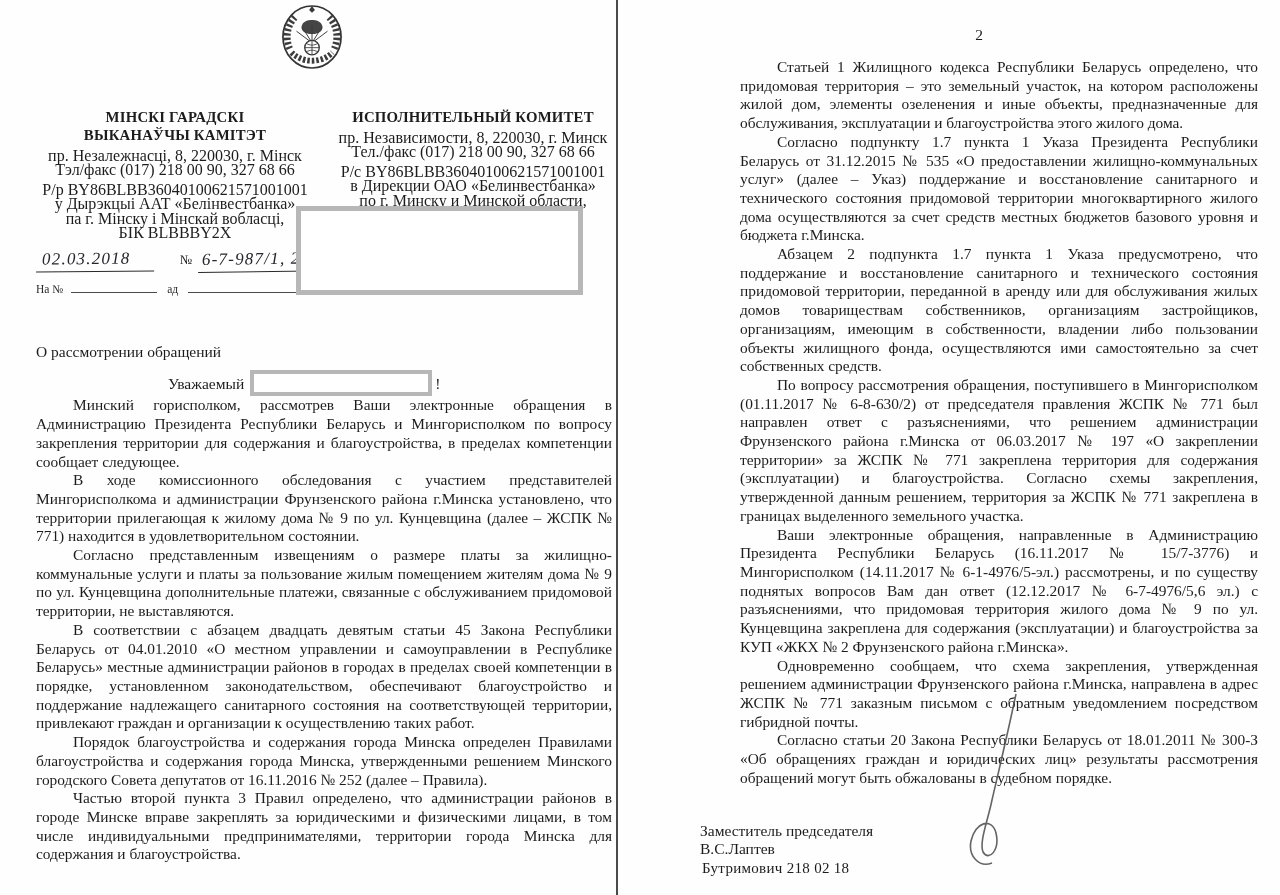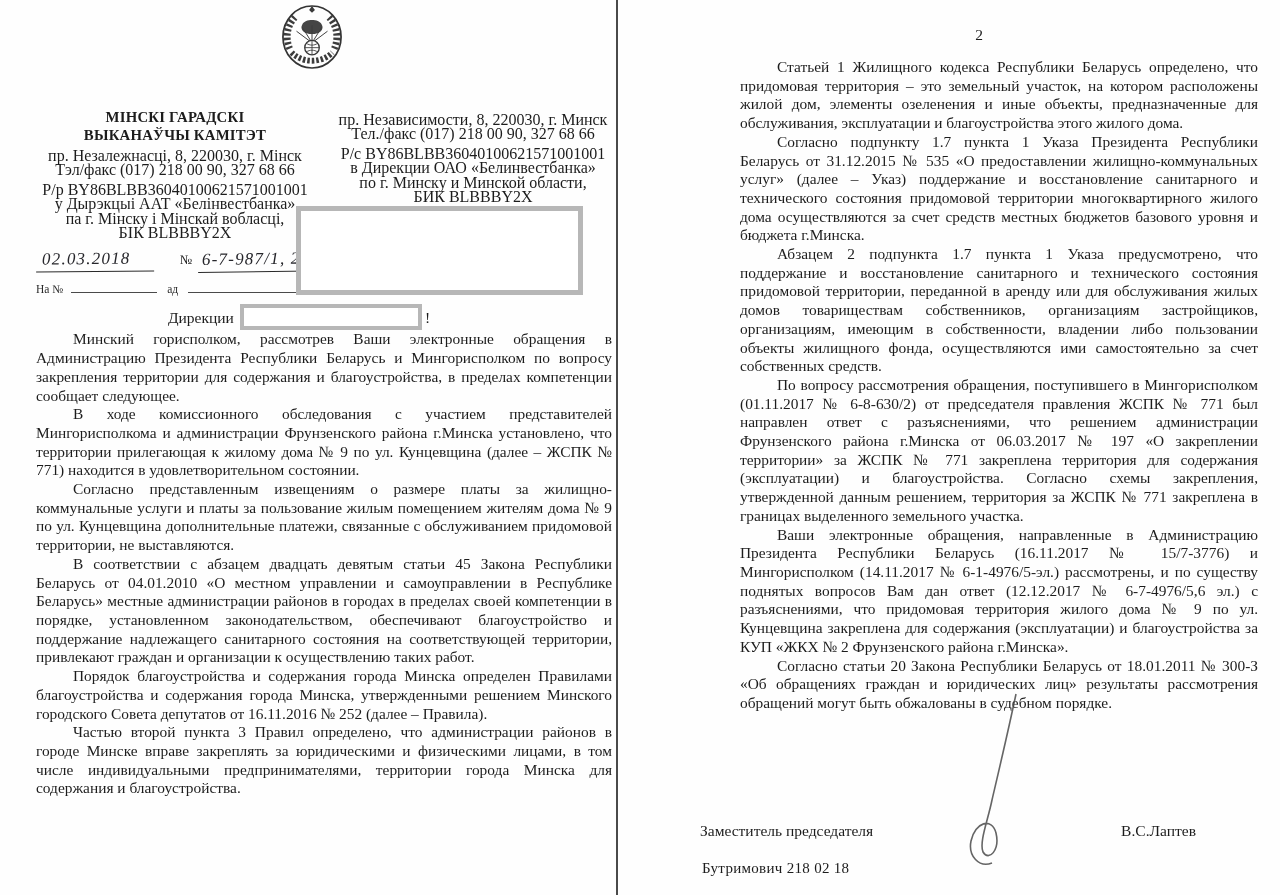--- a/index.html
+++ b/index.html
@@ -49,21 +49,21 @@
   .body-text p {
     font-size:15.4px; line-height:18.7px;
     text-align:justify; text-indent:37px;
   }
   .page1 .body-text { }
 
   
   .page-num { padding-top:26px; text-align:center; font-size:15.5px; }
   .page2 .body-text { margin-top:14px;margin-left:40px; }
 
-  .sig-row { position:absolute; left:0; top:822px; width:100%; display:flex; justify-content:space-between; font-size:15.5px; }
+  .sig-row { position:absolute; left:0; top:822px; width:100%; display:flex; justify-content:space-between; font-size:15.5px;flex-direction:column; }
   .sig-name { padding-right:62px; }
   .signature-svg { position:absolute; left:252px; top:690px; width:86px; height:188px; }
   .executor { position:absolute; left:2px; top:860px; font-size:15px; font-weight:normal; letter-spacing:0.3px; }
 </style>
 </head>
 <body>
 
 <div class="canvas">
 
   <div class="page page1">
@@ -98,20 +98,21 @@
             <div>пр. Незалежнасці, 8, 220030, г. Мінск</div>
             <div>Тэл/факс (017) 218 00 90, 327 68 66</div>
             <div class="bank1">Р/р BY86BLBB36040100621571001001</div>
             <div>у Дырэкцыі ААТ «Белінвестбанка»</div>
             <div>па г. Мінску і Мінскай вобласці,</div>
             <div>БІК BLBBBY2X</div>
           </div>
         </div>
         <div class="lh-col">
           <div class="org">
+            <div>ИСПОЛНИТЕЛЬНЫЙ КОМИТЕТ</div>
           </div>
           <div class="addr">
             <div>пр. Независимости, 8, 220030, г. Минск</div>
             <div>Тел./факс (017) 218 00 90, 327 68 66</div>
             <div class="bank1">Р/с BY86BLBB36040100621571001001</div>
             <div>в Дирекции ОАО «Белинвестбанка»</div>
             <div>по г. Минску и Минской области,</div>
             <div>БИК BLBBBY2X</div>
           </div>
         </div>
@@ -120,23 +121,24 @@
 
     <div class="ref-row">
       <span class="u-date"><span class="hw">02.03.2018</span></span><span class="no-label">№</span><span class="u-num"><span class="hw">6-7-987/1, 2 эл.</span></span>
     </div>
     <div class="na-row">
       <span>На №</span><span class="blank b1"></span><span>ад</span><span class="blank b2"></span>
     </div>
 
     <div class="redact redact-address"></div>
 
+    <div class="subject">О рассмотрении обращений</div>
 
     <div class="salutation">
-      <span>Дирекции</span><span class="redact redact-name"></span><span>!</span>
+      <span>Уважаемый</span><span class="redact redact-name"></span><span>!</span>
     </div>
 
     <div class="body-text">
       <p>Минский горисполком, рассмотрев Ваши электронные обращения в Администрацию Президента Республики Беларусь и Мингорисполком по вопросу закрепления территории для содержания и благоустройства, в пределах компетенции сообщает следующее.</p>
       <p>В ходе комиссионного обследования с участием представителей Мингорисполкома и администрации Фрунзенского района г.Минска установлено, что территории прилегающая к жилому дома № 9 по ул. Кунцевщина (далее – ЖСПК № 771) находится в удовлетворительном состоянии.</p>
       <p>Согласно представленным извещениям о размере платы за жилищно-коммунальные услуги и платы за пользование жилым помещением жителям дома № 9 по ул. Кунцевщина дополнительные платежи, связанные с обслуживанием придомовой территории, не выставляются.</p>
       <p>В соответствии с абзацем двадцать девятым статьи 45 Закона Республики Беларусь от 04.01.2010 «О местном управлении и самоуправлении в Республике Беларусь» местные администрации районов в городах в пределах своей компетенции в порядке, установленном законодательством, обеспечивают благоустройство и поддержание надлежащего санитарного состояния на соответствующей территории, привлекают граждан и организации к осуществлению таких работ.</p>
       <p>Порядок благоустройства и содержания города Минска определен Правилами благоустройства и содержания города Минска, утвержденными решением Минского городского Совета депутатов от 16.11.2016 № 252 (далее – Правила).</p>
       <p>Частью второй пункта 3 Правил определено, что администрации районов в городе Минске вправе закреплять за юридическими и физическими лицами, в том числе индивидуальными предпринимателями, территории города Минска для содержания и благоустройства.</p>
     </div>
@@ -147,20 +149,21 @@
   <div class="page page2">
 
     <div class="page-num">2</div>
 
     <div class="body-text">
       <p>Статьей 1 Жилищного кодекса Республики Беларусь определено, что придомовая территория – это земельный участок, на котором расположены жилой дом, элементы озеленения и иные объекты, предназначенные для обслуживания, эксплуатации и благоустройства этого жилого дома.</p>
       <p>Согласно подпункту 1.7 пункта 1 Указа Президента Республики Беларусь от 31.12.2015 № 535 «О предоставлении жилищно-коммунальных услуг» (далее – Указ) поддержание и восстановление санитарного и технического состояния придомовой территории многоквартирного жилого дома осуществляются за счет средств местных бюджетов базового уровня и бюджета г.Минска.</p>
       <p>Абзацем 2 подпункта 1.7 пункта 1 Указа предусмотрено, что поддержание и восстановление санитарного и технического состояния придомовой территории, переданной в аренду или для обслуживания жилых домов товариществам собственников, организациям застройщиков, организациям, имеющим в собственности, владении либо пользовании объекты жилищного фонда, осуществляются ими самостоятельно за счет собственных средств.</p>
       <p>По вопросу рассмотрения обращения, поступившего в Мингорисполком (01.11.2017 № 6-8-630/2) от председателя правления ЖСПК № 771 был направлен ответ с разъяснениями, что решением администрации Фрунзенского района г.Минска от 06.03.2017 № 197 «О закреплении территории» за ЖСПК № 771 закреплена территория для содержания (эксплуатации) и благоустройства. Согласно схемы закрепления, утвержденной данным решением, территория за ЖСПК № 771 закреплена в границах выделенного земельного участка.</p>
       <p>Ваши электронные обращения, направленные в Администрацию Президента Республики Беларусь (16.11.2017 № 15/7-3776) и Мингорисполком (14.11.2017 № 6-1-4976/5-эл.) рассмотрены, и по существу поднятых вопросов Вам дан ответ (12.12.2017 № 6-7-4976/5,6 эл.) с разъяснениями, что придомовая территория жилого дома № 9 по ул. Кунцевщина закреплена для содержания (эксплуатации) и благоустройства за КУП «ЖКХ № 2 Фрунзенского района г.Минска».</p>
+      <p>Одновременно сообщаем, что схема закрепления, утвержденная решением администрации Фрунзенского района г.Минска, направлена в адрес ЖСПК № 771 заказным письмом с обратным уведомлением посредством гибридной почты.</p>
       <p>Согласно статьи 20 Закона Республики Беларусь от 18.01.2011 № 300-З «Об обращениях граждан и юридических лиц» результаты рассмотрения обращений могут быть обжалованы в судебном порядке.</p>
     </div>
 
     <div class="signature-svg">
       <svg viewBox="0 0 86 188" width="86" height="188" aria-hidden="true">
         <path d="M64,4 C56,42 47,80 40,110 C36,130 27,152 31,162 C37,172 48,160 44,143 C40,127 23,132 19,151 C16,166 27,178 40,173" fill="none" stroke="#4a4a4a" stroke-width="1.6" opacity="0.85"></path>
       </svg>
     </div>
 
     <div class="sig-row">

